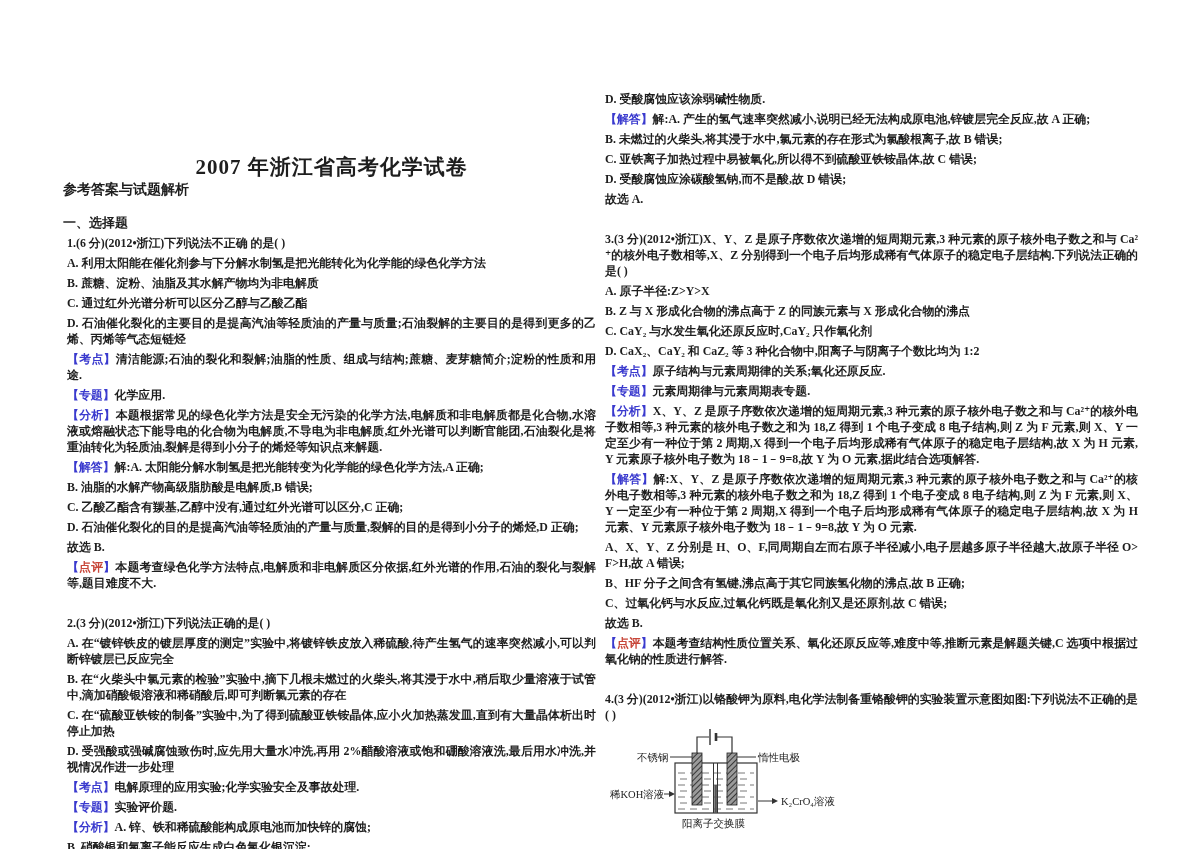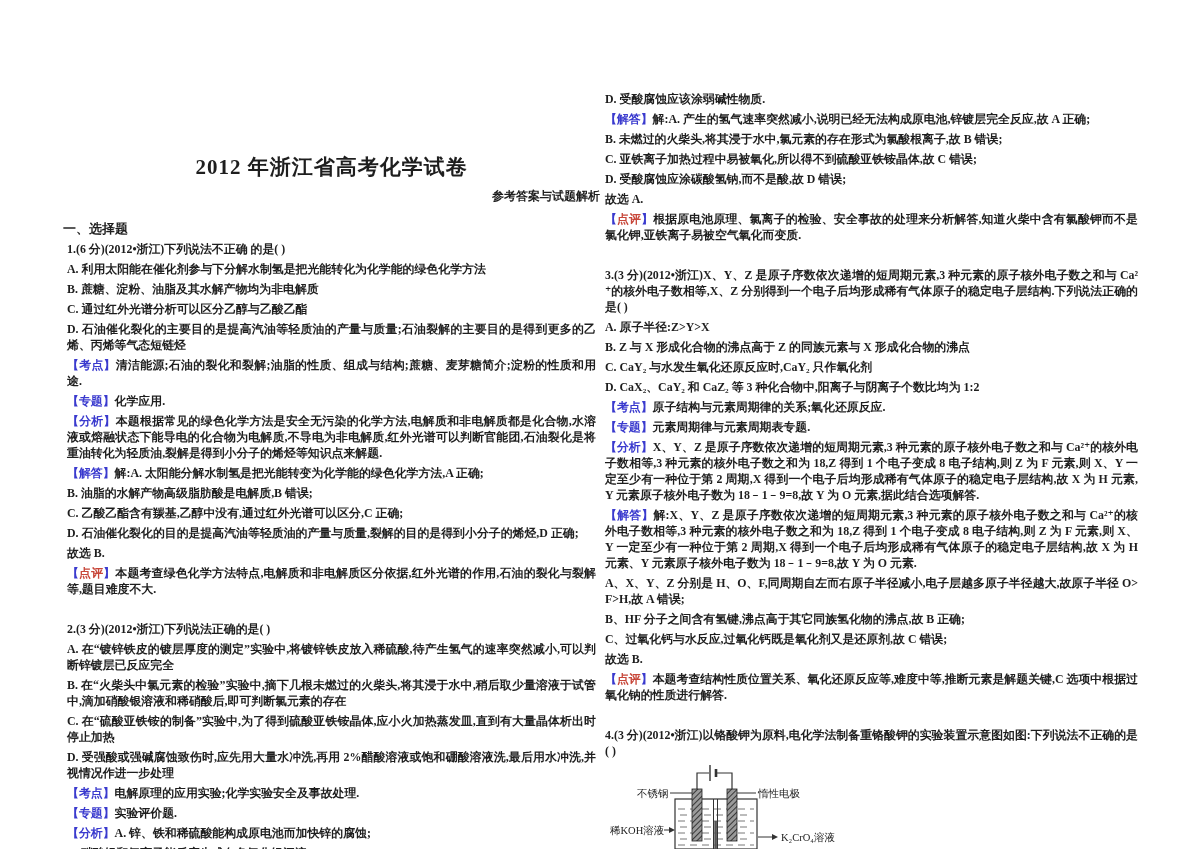--- a/index.html
+++ b/index.html
@@ -9,21 +9,21 @@
     color:#1e1e1e;
   }
   .col{position:absolute;top:0;}
   .col-left{left:63px;width:537px;padding-top:155px;}
   .col-right{left:601px;width:541px;padding-top:87px;}
   .title{
     margin:0;font-size:21px;font-weight:bold;text-align:center;
     letter-spacing:1px;line-height:24px;
   }
   .subtitle{
-    margin-top:9px;font-size:12px;font-weight:bold;text-align:right;
+    margin-top:2px;font-size:14px;font-weight:bold;text-align:left;
   }
   .section-heading{
     margin-top:16px;font-size:13px;font-weight:bold;line-height:16px;
   }
   .blocks{margin-top:2px;}
   .line{
     margin:4px;font-size:11.9px;line-height:16px;text-align:justify;
     word-break:break-all;
     font-weight:bold;
   }
@@ -33,21 +33,21 @@
   .figure text{font-size:10.5px;fill:#222;font-family:"Liberation Serif","DejaVu Serif",serif;}
   .wire{fill:none;stroke:#333;stroke-width:1.2;}
   .thin{stroke:#333;stroke-width:1;fill:none;}
 </style>
 </head>
 <body>
 
 <div class="page">
 
   <div class="col col-left">
-    <h1 class="title">2012 年浙江省高考化学试卷</h1>
+    <h1 class="title">2007 年浙江省高考化学试卷</h1>
     <div class="subtitle">参考答案与试题解析</div>
     <div class="section-heading">一、选择题</div>
     <div class="blocks">
         <p class="line"><span>1.(6 分)(2012•浙江)下列说法不正确 的是(      )</span></p>
         <p class="line"><span>A. 利用太阳能在催化剂参与下分解水制氢是把光能转化为化学能的绿色化学方法</span></p>
         <p class="line"><span>B. 蔗糖、淀粉、油脂及其水解产物均为非电解质</span></p>
         <p class="line"><span>C. 通过红外光谱分析可以区分乙醇与乙酸乙酯</span></p>
         <p class="line"><span>D. 石油催化裂化的主要目的是提高汽油等轻质油的产量与质量;石油裂解的主要目的是得到更多的乙烯、丙烯等气态短链烃</span></p>
         <p class="line"><span class="tag-bracket" style="color: rgb(58, 58, 206);">【</span><span class="tag-name" style="color: rgb(58, 58, 206);">考点</span><span class="tag-bracket" style="color: rgb(58, 58, 206);">】</span><span>清洁能源;石油的裂化和裂解;油脂的性质、组成与结构;蔗糖、麦芽糖简介;淀粉的性质和用途.</span></p>
         <p class="line"><span class="tag-bracket" style="color: rgb(58, 58, 206);">【</span><span class="tag-name" style="color: rgb(58, 58, 206);">专题</span><span class="tag-bracket" style="color: rgb(58, 58, 206);">】</span><span>化学应用.</span></p>
@@ -73,21 +73,20 @@
   </div>
 
   <div class="col col-right">
     <div class="blocks">
         <p class="line"><span>D. 受酸腐蚀应该涂弱碱性物质.</span></p>
         <p class="line"><span class="tag-bracket" style="color: rgb(58, 58, 206);">【</span><span class="tag-name" style="color: rgb(58, 58, 206);">解答</span><span class="tag-bracket" style="color: rgb(58, 58, 206);">】</span><span>解:A. 产生的氢气速率突然减小,说明已经无法构成原电池,锌镀层完全反应,故 A 正确;</span></p>
         <p class="line"><span>B. 未燃过的火柴头,将其浸于水中,氯元素的存在形式为氯酸根离子,故 B 错误;</span></p>
         <p class="line"><span>C. 亚铁离子加热过程中易被氧化,所以得不到硫酸亚铁铵晶体,故 C 错误;</span></p>
         <p class="line"><span>D. 受酸腐蚀应涂碳酸氢钠,而不是酸,故 D 错误;</span></p>
         <p class="line"><span>故选 A.</span></p>
-        <p class="line"><span class="tag-bracket" style="color: rgb(58, 58, 206);">【</span><span class="tag-name" style="color: rgb(200, 71, 58);">点评</span><span class="tag-bracket" style="color: rgb(58, 58, 206);">】</span><span>根据原电池原理、氯离子的检验、安全事故的处理来分析解答,知道火柴中含有氯酸钾而不是氯化钾,亚铁离子易被空气氧化而变质.</span></p>
         <div class="gap"></div>
         <p class="line"><span>3.(3 分)(2012•浙江)X、Y、Z 是原子序数依次递增的短周期元素,3 种元素的原子核外电子数之和与 Ca²⁺的核外电子数相等,X、Z 分别得到一个电子后均形成稀有气体原子的稳定电子层结构.下列说法正确的是(      )</span></p>
         <p class="line"><span>A. 原子半径:Z&gt;Y&gt;X</span></p>
         <p class="line"><span>B. Z 与 X 形成化合物的沸点高于 Z 的同族元素与 X 形成化合物的沸点</span></p>
         <p class="line"><span>C. CaY₂ 与水发生氧化还原反应时,CaY₂ 只作氧化剂</span></p>
         <p class="line"><span>D. CaX₂、CaY₂ 和 CaZ₂ 等 3 种化合物中,阳离子与阴离子个数比均为 1:2</span></p>
         <p class="line"><span class="tag-bracket" style="color: rgb(58, 58, 206);">【</span><span class="tag-name" style="color: rgb(58, 58, 206);">考点</span><span class="tag-bracket" style="color: rgb(58, 58, 206);">】</span><span>原子结构与元素周期律的关系;氧化还原反应.</span></p>
         <p class="line"><span class="tag-bracket" style="color: rgb(58, 58, 206);">【</span><span class="tag-name" style="color: rgb(58, 58, 206);">专题</span><span class="tag-bracket" style="color: rgb(58, 58, 206);">】</span><span>元素周期律与元素周期表专题.</span></p>
         <p class="line"><span class="tag-bracket" style="color: rgb(58, 58, 206);">【</span><span class="tag-name" style="color: rgb(58, 58, 206);">分析</span><span class="tag-bracket" style="color: rgb(58, 58, 206);">】</span><span>X、Y、Z 是原子序数依次递增的短周期元素,3 种元素的原子核外电子数之和与 Ca²⁺的核外电子数相等,3 种元素的核外电子数之和为 18,Z 得到 1 个电子变成 8 电子结构,则 Z 为 F 元素,则 X、Y 一定至少有一种位于第 2 周期,X 得到一个电子后均形成稀有气体原子的稳定电子层结构,故 X 为 H 元素,Y 元素原子核外电子数为 18﹣1﹣9=8,故 Y 为 O 元素,据此结合选项解答.</span></p>
         <p class="line"><span class="tag-bracket" style="color: rgb(58, 58, 206);">【</span><span class="tag-name" style="color: rgb(58, 58, 206);">解答</span><span class="tag-bracket" style="color: rgb(58, 58, 206);">】</span><span>解:X、Y、Z 是原子序数依次递增的短周期元素,3 种元素的原子核外电子数之和与 Ca²⁺的核外电子数相等,3 种元素的核外电子数之和为 18,Z 得到 1 个电子变成 8 电子结构,则 Z 为 F 元素,则 X、Y 一定至少有一种位于第 2 周期,X 得到一个电子后均形成稀有气体原子的稳定电子层结构,故 X 为 H 元素、Y 元素原子核外电子数为 18﹣1﹣9=8,故 Y 为 O 元素.</span></p>

